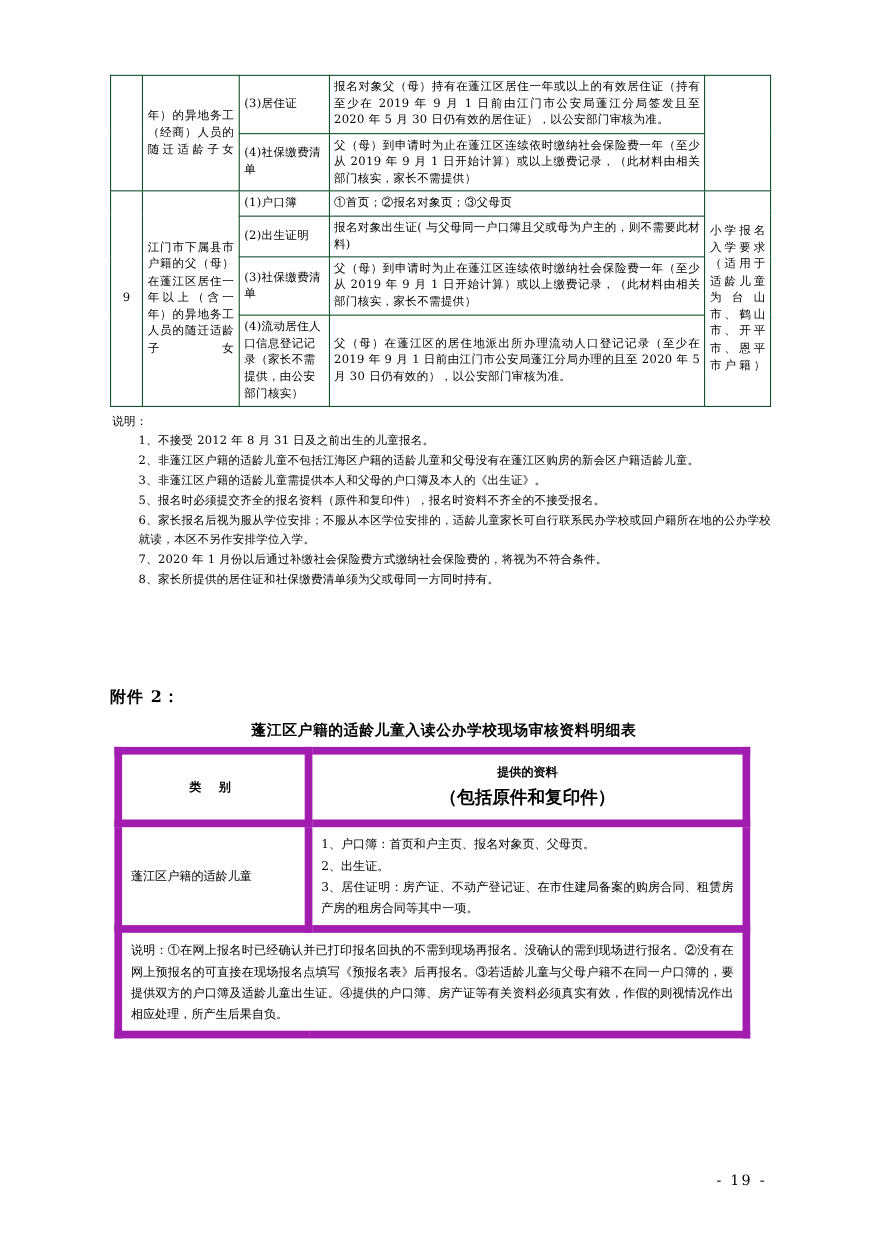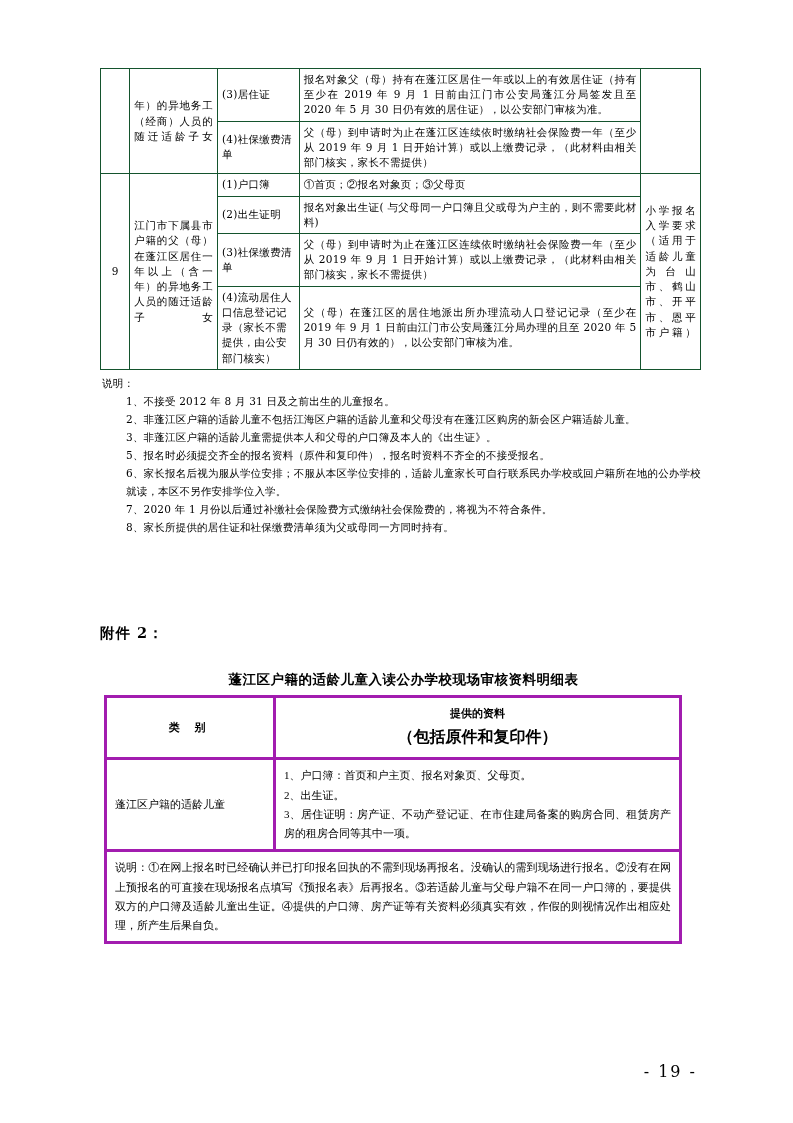--- a/index.html
+++ b/index.html
@@ -86,38 +86,37 @@
   .attach-label {
     margin-top: 88px;
     font-size: 14.5px;
     font-weight: bold;
     letter-spacing: 1px;
   }
   .attach-title {
     text-align: center;
     font-size: 13.5px;
     font-weight: bold;
-    margin-top: 28px;
+    margin-top: 12px;
     margin-bottom: 6px;
     letter-spacing: 0.5px;
     padding-left: 6px;
   }
   table.attach-table {
     border-collapse: collapse;
     width: 578px;
     table-layout: fixed;
     margin-left: 4px;
   }
   table.attach-table td {
-    border: 3px solid #a21caf;
+    border: 7px solid #a21caf;
     padding: 6px 8px;
     vertical-align: middle;
     font-size: 11px;
     line-height: 1.75;
-    font-family: Liberation Serif, serif;
   }
   td.a-head-l {
     width: 150px;
     text-align: center;
     font-size: 15px;
     font-weight: bold;
     letter-spacing: 6px;
     padding: 10px 0;
   }
   td.a-head-r {
@@ -155,21 +154,21 @@
     margin-left: 6px;
     font-size: 11.5px;
     letter-spacing: 0.2px;
   }
 
   
   .page-number {
     position: absolute;
     bottom: 42px;
     right: 96px;
-    font-size: 16px;
+    font-size: 13px;
     letter-spacing: 2px;
   }
 </style>
 </head>
 <body>
 
 <div class="page">
 
   <table class="doc-table">
     <tbody>

